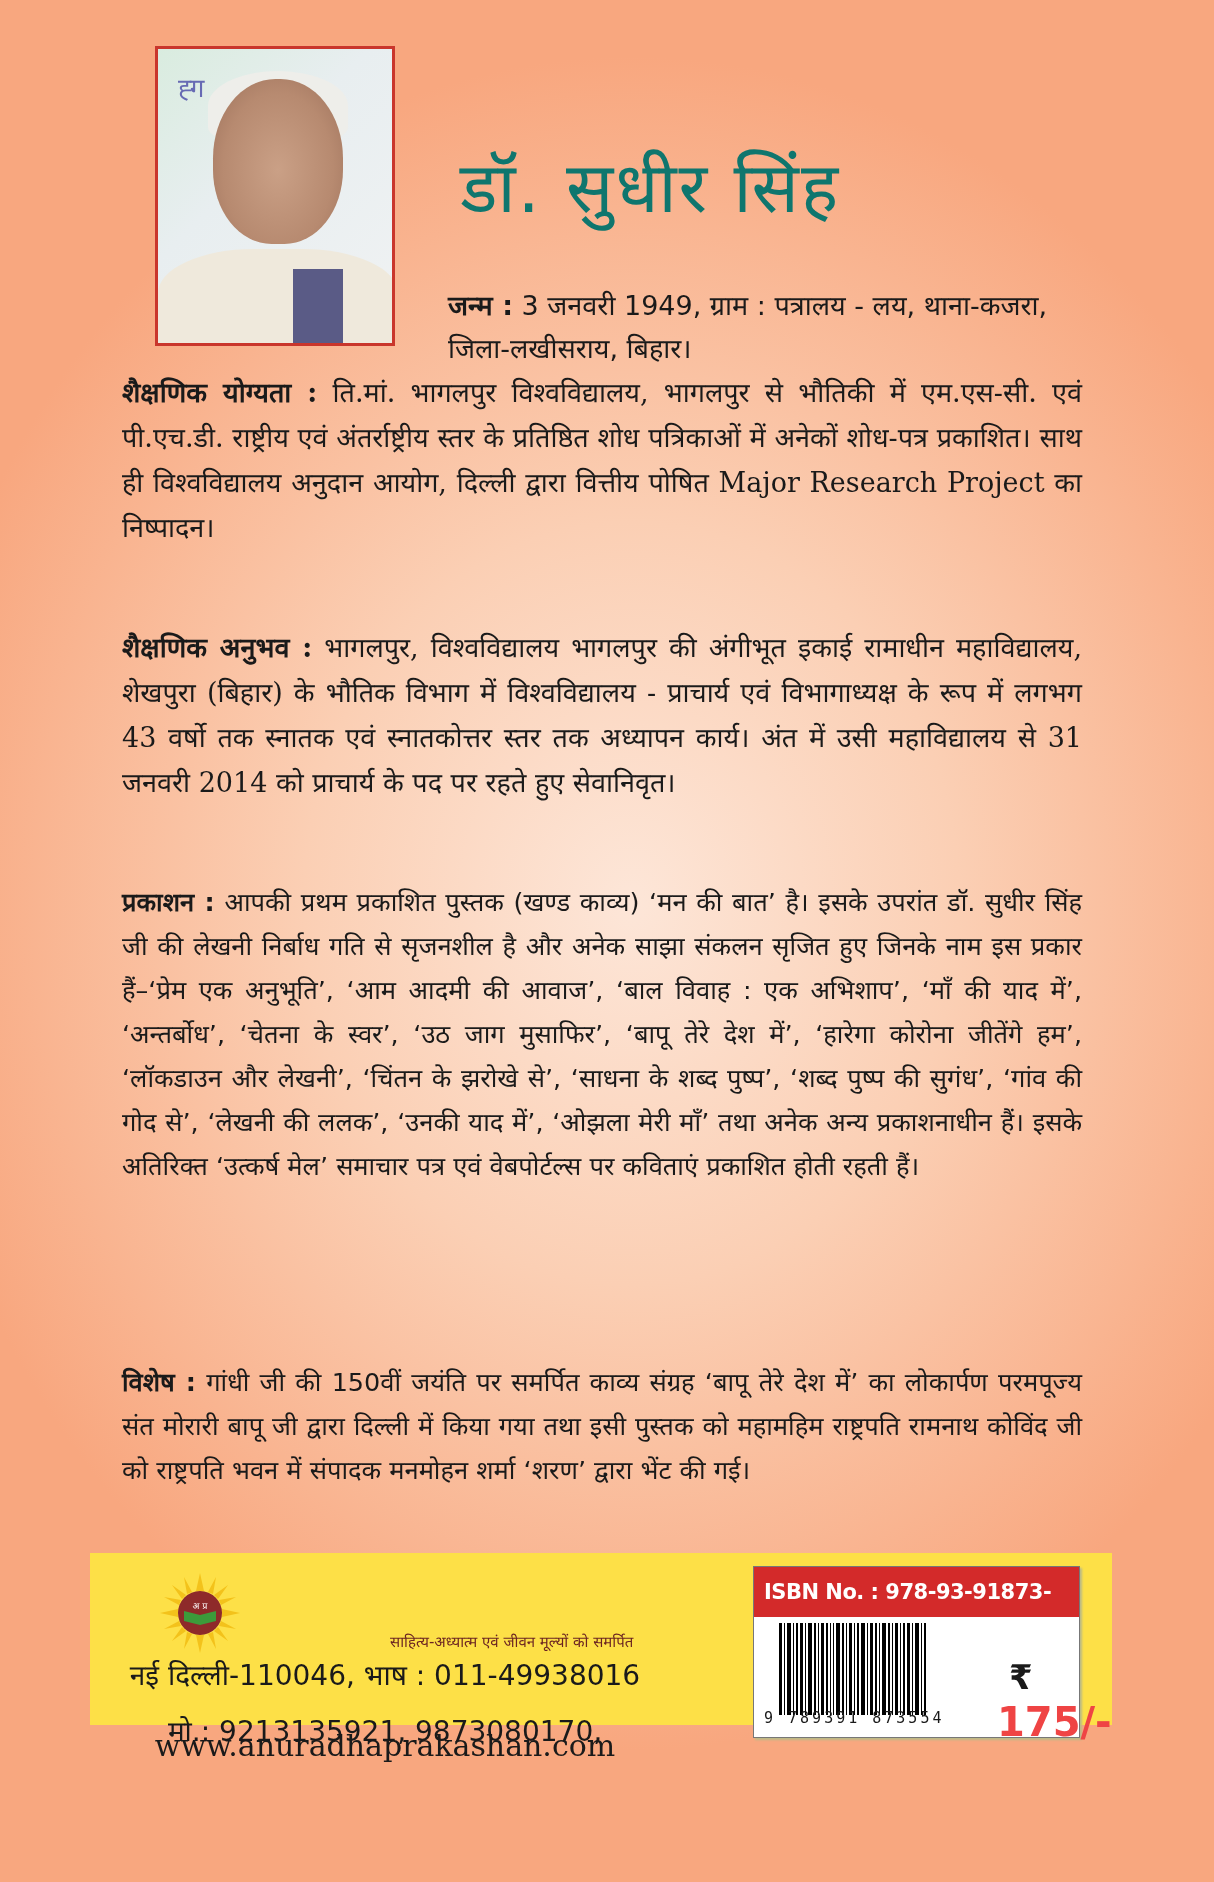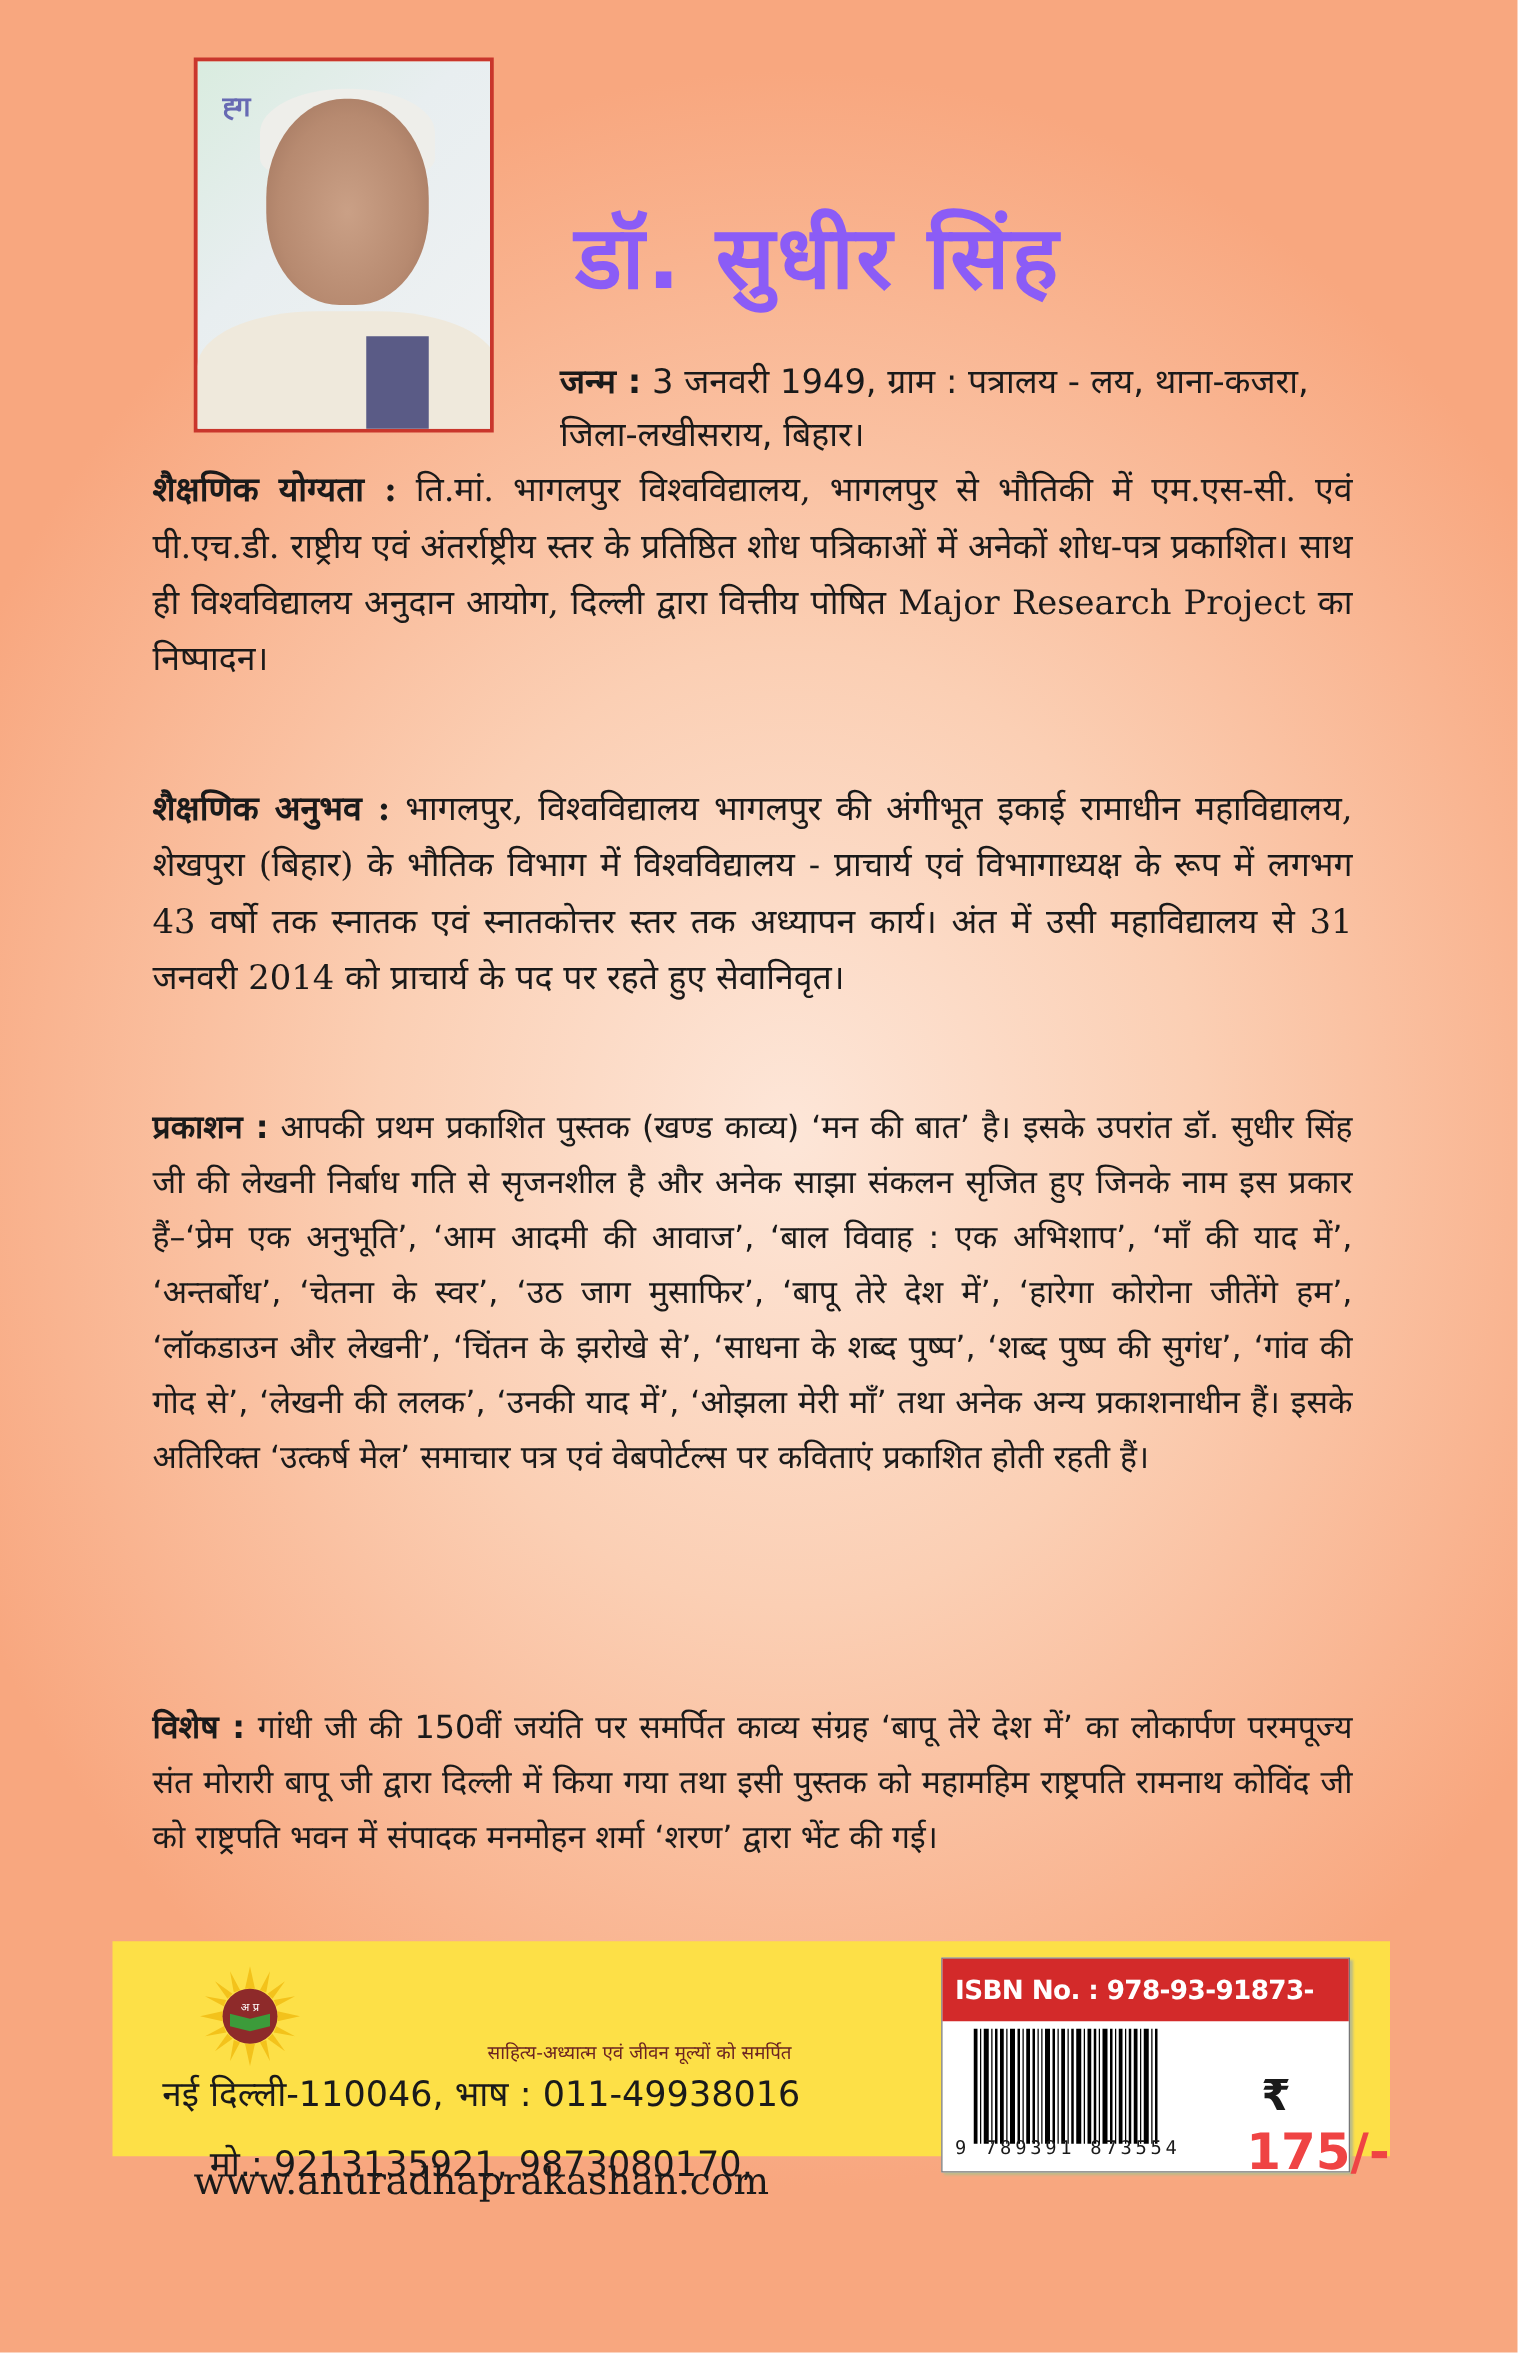--- a/index.html
+++ b/index.html
@@ -9,28 +9,28 @@
     font-family: "DejaVu Serif", serif;
     position:relative;
     color:#1a1a1a;
   }
   .photo {
     position:absolute; left:155px; top:46px; width:240px; height:300px;
     border:3px solid #c9362c; box-sizing:border-box;
     background: linear-gradient(135deg,#d9ecdf 0%, #e8eef0 40%, #f0f2f3 100%);
     overflow:hidden;
   }
-  .photo .bg-text { position:absolute; color:#4a4aa8; font-family:"DejaVu Sans",sans-serif; font-size:22px; opacity:.8;font-weight:bold; }
+  .photo .bg-text { position:absolute; color:#4a4aa8; font-family:"DejaVu Sans",sans-serif; font-size:26px; opacity:.8; }
   .photo .head { position:absolute; left:55px; top:30px; width:130px; height:165px; border-radius:48% 48% 45% 45%; background: radial-gradient(ellipse at 50% 55%, #caa086 0%, #b78a70 60%, #9b705a 100%); }
   .photo .hair { position:absolute; left:50px; top:22px; width:140px; height:70px; border-radius:50% 50% 20% 20%; background:#eeeeea; }
   .photo .body { position:absolute; left:0; top:200px; width:240px; height:110px; border-radius:40% 40% 0 0; background:#efe9dc; }
   .photo .shirt { position:absolute; left:135px; top:220px; width:50px; height:90px; background:#5a5b86; }
   .title {
-    position:absolute; left:460px; top:155px; font-family:"DejaVu Sans",sans-serif;
-    font-weight:bold; font-size:70px; color:#8b5cf6; letter-spacing:2px;
+    position:absolute; left:460px; top:137px; font-family:"DejaVu Sans",sans-serif;
+    font-weight:normal; font-size:70px; color:#0f766e; letter-spacing:2px;
   }
   .birth { position:absolute; left:448px; top:284px; width:610px; font-family:"DejaVu Sans",sans-serif; font-size:27px; line-height:43px; }
   .para { position:absolute; left:122px; width:960px; text-align:justify; text-align-last:left; font-size:27px; line-height:45px; }
   .para.sans { font-family:"DejaVu Sans",sans-serif; font-size:25.5px; line-height:44px; }
   .lbl { font-weight:bold; }
   b { font-weight:normal; }
   .pub-box {
     position:absolute; left:90px; top:1553px; width:1022px; height:172px;
     background:#fde047;
   }

